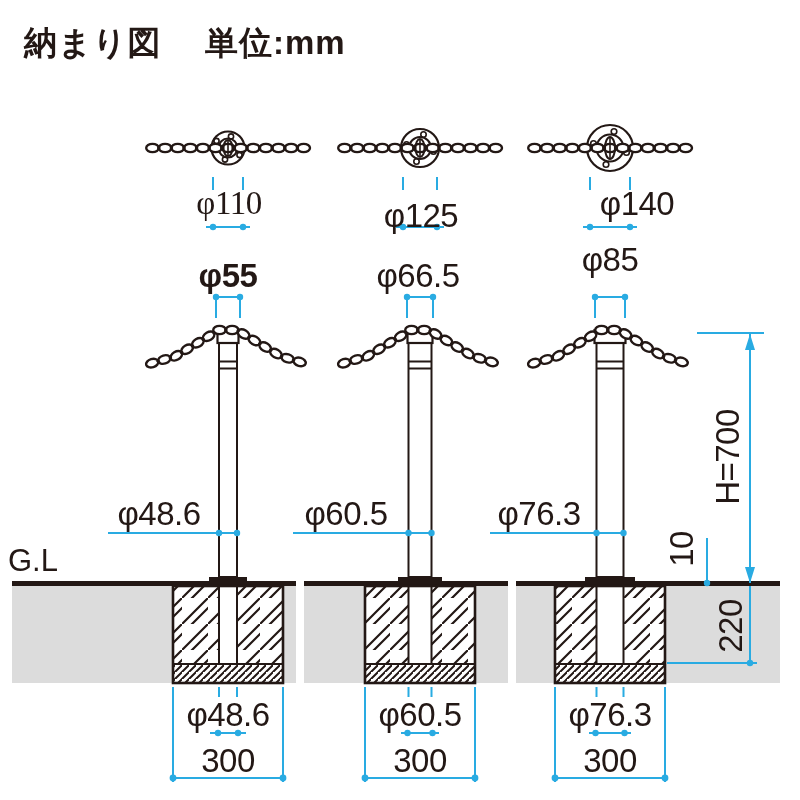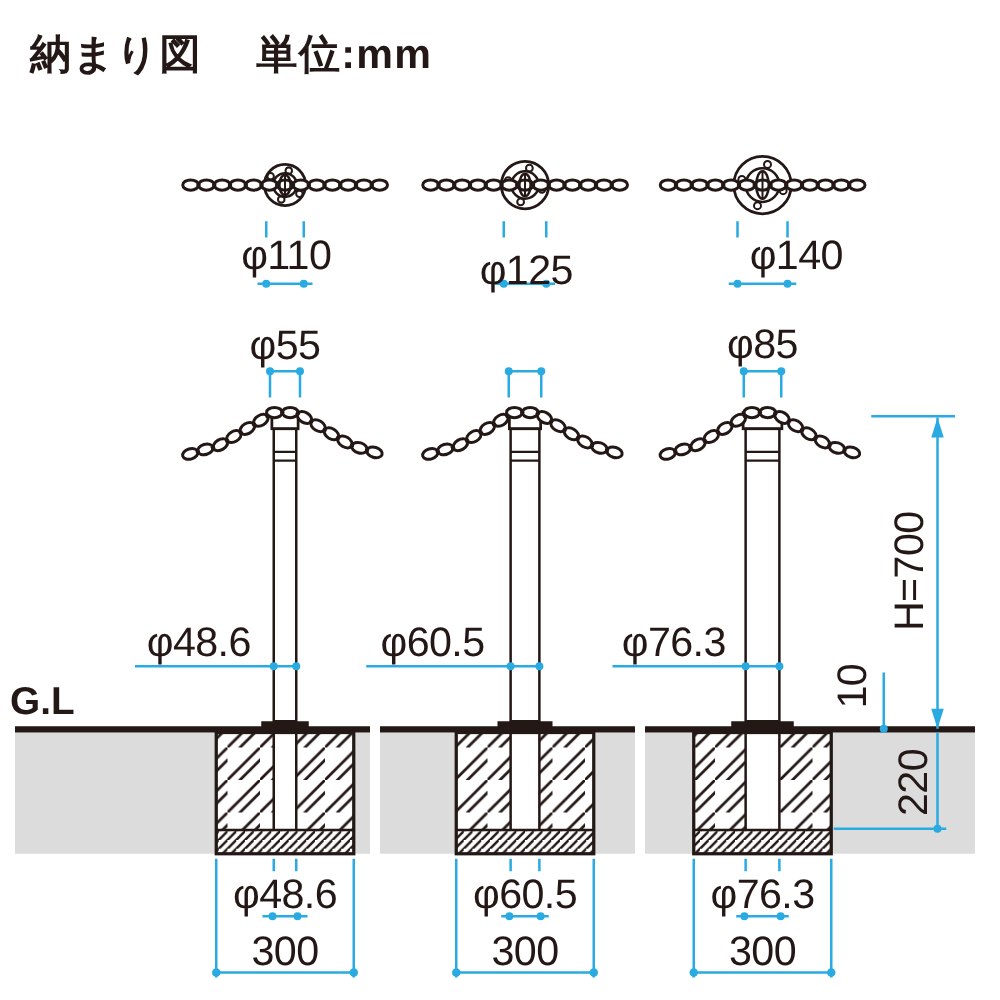--- a/index.html
+++ b/index.html
@@ -4,21 +4,21 @@
 <style>
   html,body{margin:0;padding:0;background:#fff;}
   .canvas{position:relative;width:800px;height:800px;background:#fff;overflow:hidden;
           font-family:"Liberation Sans","DejaVu Sans",sans-serif;color:#231815;}
   svg{position:absolute;left:0;top:0;}
   .lbl{position:absolute;white-space:nowrap;line-height:1;color:#231815;}
   .title{font-size:33px;font-weight:600;letter-spacing:1px;}
   .dim{font-size:33px;font-weight:500;letter-spacing:-0.5px;}
   .ctr{transform:translateX(-50%);}
   .rot{transform:translate(-50%,-50%) rotate(-90deg);transform-origin:center;}
-  .gl{font-size:31px;font-weight:700;}
+  .gl{font-size:31px;font-weight:400;}
   
   .ink{stroke:#231815;fill:none;}
   .link{fill:#ffffff;stroke:#231815;stroke-width:2.4;}
   .joint{fill:#231815;stroke:none;}
   .blue{stroke:#29abe2;fill:none;stroke-width:2;}
   .bdot{fill:#29abe2;stroke:none;}
   .barrow{fill:#29abe2;stroke:none;}
 </style>
 </head>
 <body>
@@ -374,26 +374,27 @@
         <circle class="bdot" cx="624.5" cy="733" r="3.2"></circle>
     <path class="blue" d="M555,687 V782 M665,687 V782 M555,778 H665"></path>
     <circle class="bdot" cx="555" cy="778" r="3.4"></circle>
         <circle class="bdot" cx="665" cy="778" r="3.4"></circle>
   </g>
 </svg>
 
 <div class="lbl title" style="left:205px;top:26px;">単位:mm</div>
 <div class="lbl title" style="left:24px;top:26px;">納まり図</div>
 
-<div class="lbl dim ctr" style="left:229px;top:187px;">φ110</div>
+<div class="lbl dim ctr" style="left:229px;top:187px;font-family:Liberation Serif, serif;">φ110</div>
 <div class="lbl dim ctr" style="left:421px;top:187px;margin-top:12px;">φ125</div>
 <div class="lbl dim ctr" style="left:637px;top:187px;">φ140</div>
 
-<div class="lbl dim ctr" style="left:228px;top:259px;">φ55</div>
-<div class="lbl dim ctr" style="left:610px;top:258px;">φ85</div>
+<div class="lbl dim ctr" style="left:228px;top:259px;font-weight:bold;">φ55</div>
+<div class="lbl dim ctr" style="left:418px;top:259px;">φ66.5</div>
+<div class="lbl dim ctr" style="left:610px;top:243px;">φ85</div>
 
 <div class="lbl dim ctr" style="left:159px;top:497px;">φ48.6</div>
 <div class="lbl dim ctr" style="left:346px;top:497px;">φ60.5</div>
 <div class="lbl dim ctr" style="left:539px;top:497px;">φ76.3</div>
 
 <div class="lbl gl" style="left:8px;top:545px;">G.L</div>
 
 <div class="lbl dim rot" style="left:727px;top:457px;">H=700</div>
 <div class="lbl dim rot" style="left:681px;top:549px;">10</div>
 <div class="lbl dim rot" style="left:730px;top:626px;">220</div>

